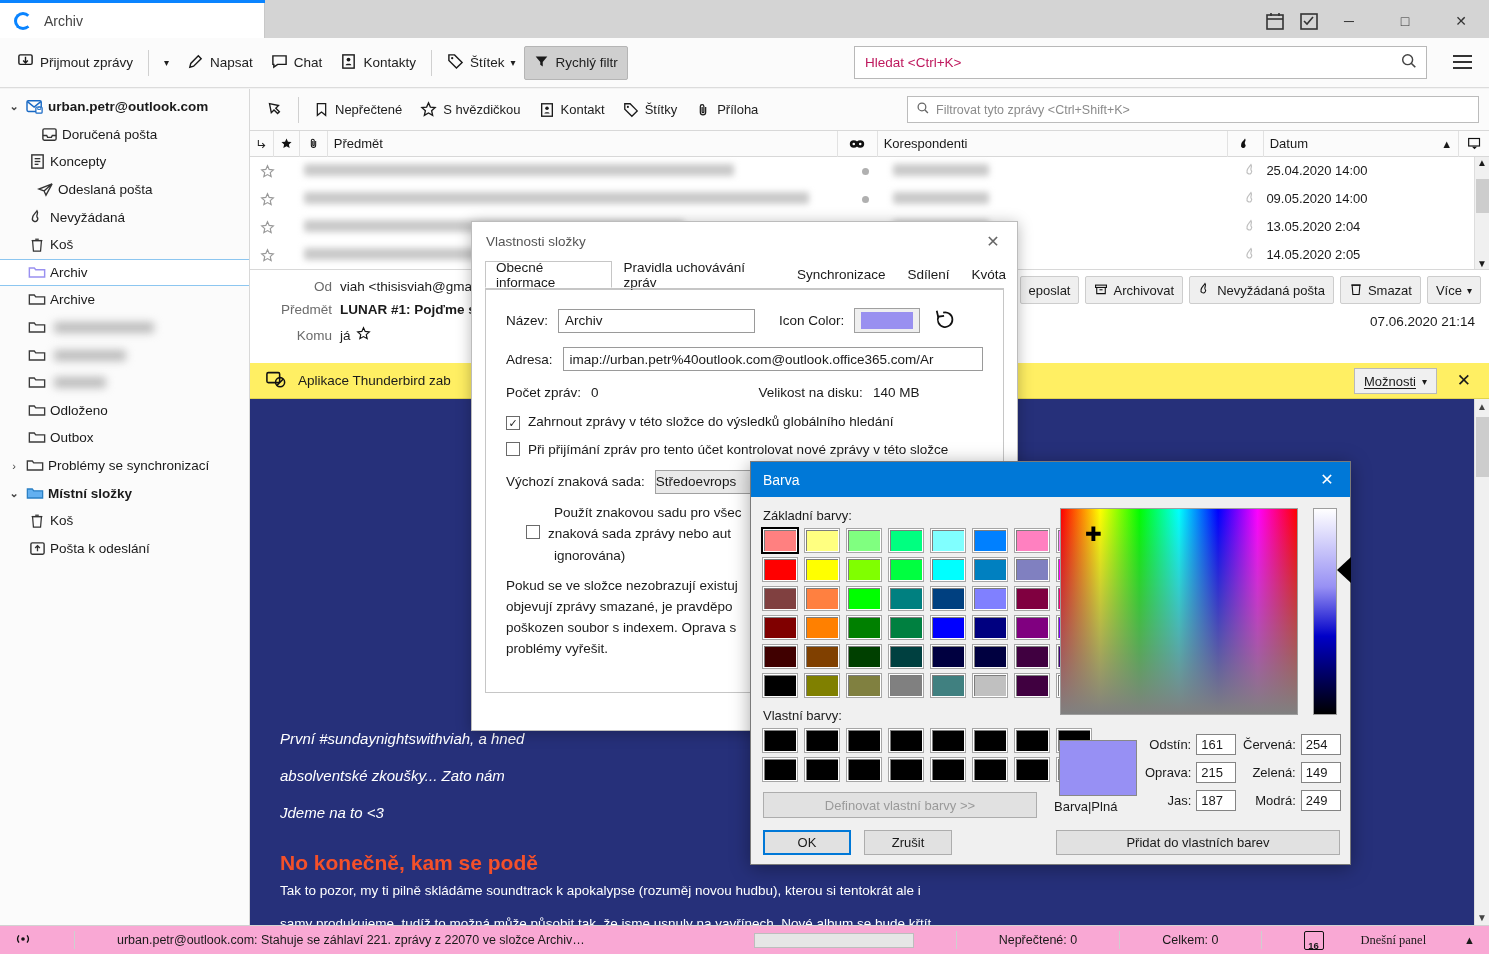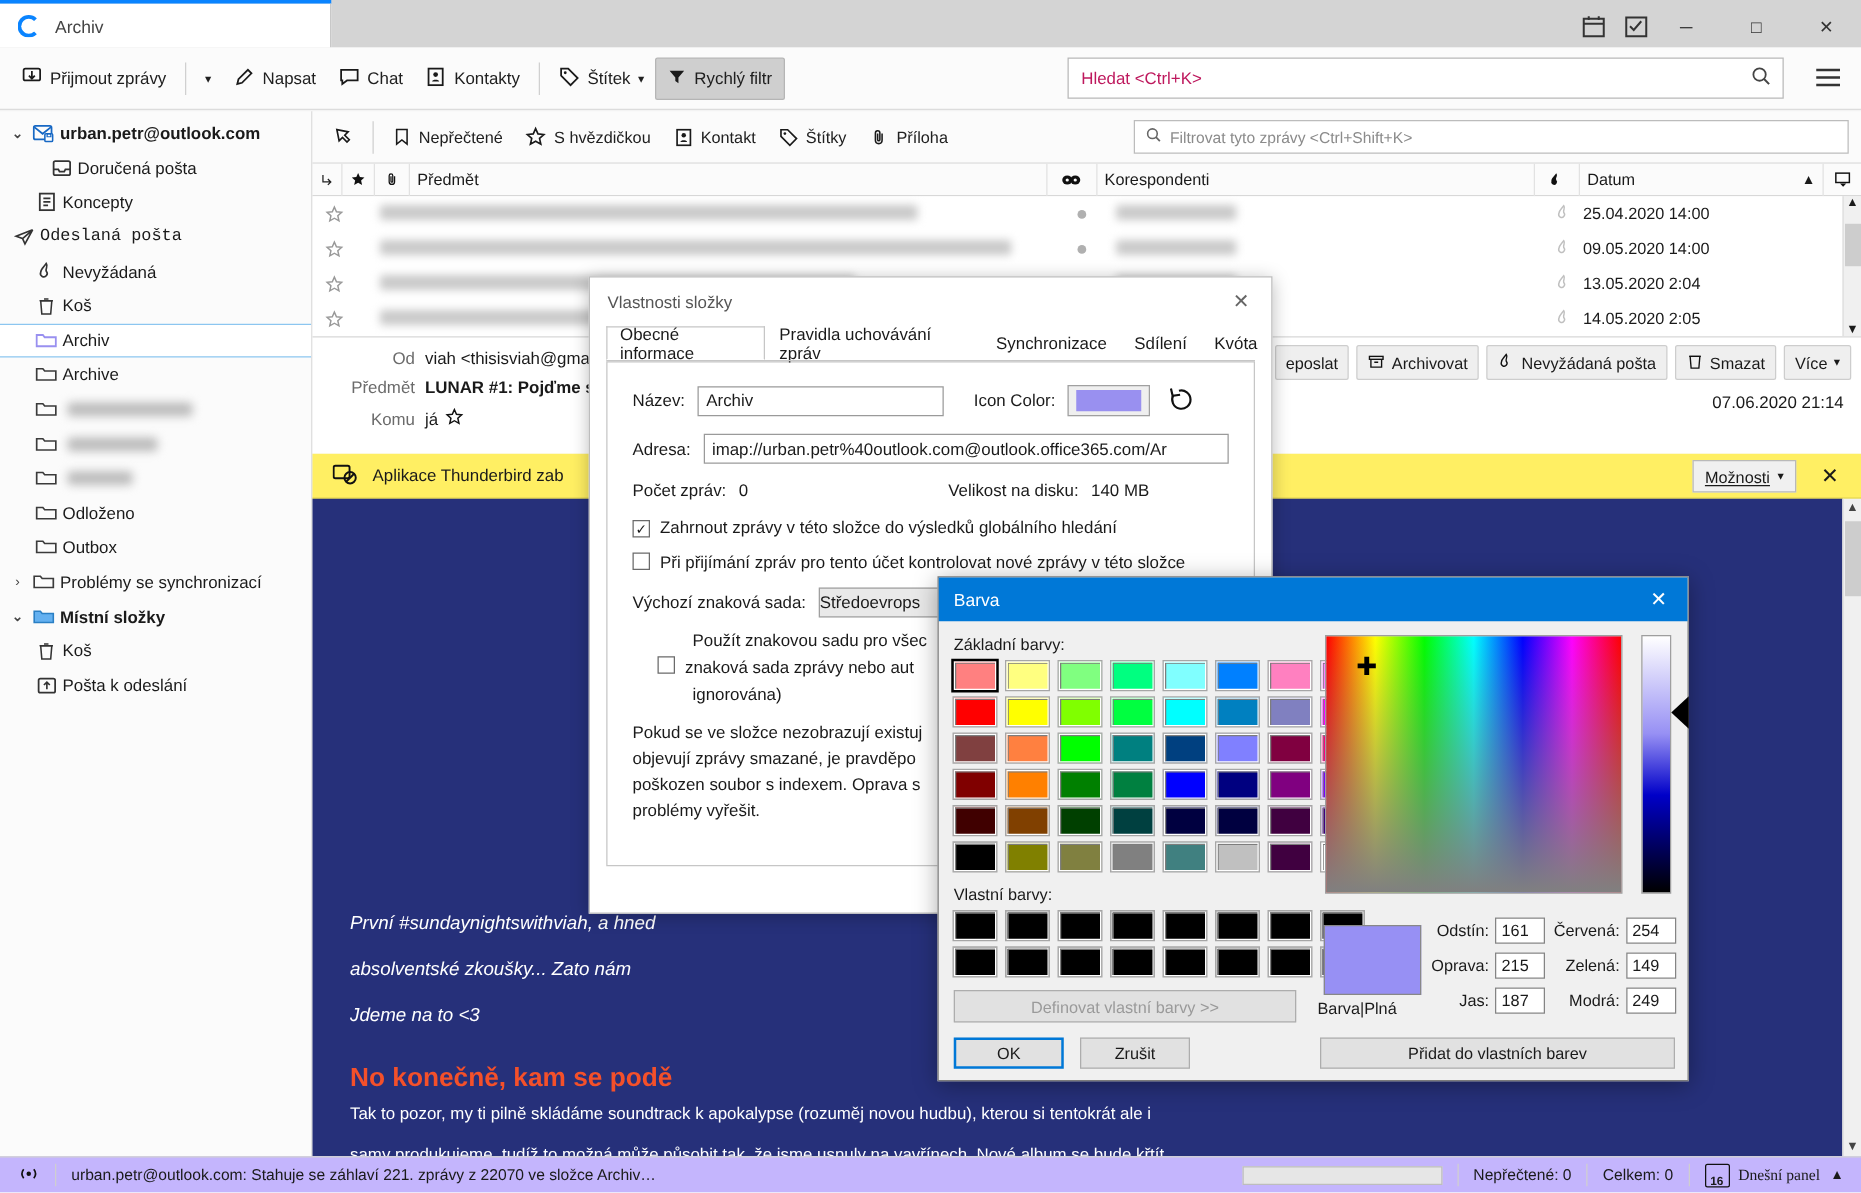--- a/index.html
+++ b/index.html
@@ -122,22 +122,22 @@
   
   .msgbody { position:absolute; top:399px; left:250px; width:1224px; height:526px; background:#26307a;
              color:#fff; overflow:hidden; }
   .mb-text { padding: 0 30px; }
   .mb-italic { font-style: italic; font-size:15px; line-height: 2.45; }
   .mb-head { color:#f4502a; font-weight:bold; font-size:21px; margin-top: 20px; }
   .mb-p { font-size:13.5px; line-height: 2.4; }
   .bodyscroll { position:absolute; top:399px; left:1474px; width:15px; height:526px; background:#f0f0f0; border-left:1px solid #ddd;}
 
   
-  .statusbar { position:absolute; bottom:0; left:0; width:1489px; height:29px; background:#c4b5fd;
-               border-top:1px solid #d2d2d2; display:flex; align-items:center; font-size:12.5px; }
+  .statusbar { position:absolute; bottom:0; left:0; width:1489px; height:29px; background:#f9a8d4;
+               border-top:1px solid #d2d2d2; display:flex; align-items:center; font-size:12.5px;gap:30px; }
   .sb-sep { width:1px; height:18px; background:#cfcfcf; margin:0 12px; }
   .sb-prog { width:160px; height:15px; background:#e6e6e6; border:1px solid #bdbdbd; }
 
   
   .fpdlg { position:absolute; left:471px; top:221px; width:547px; height:510px; background:#fff;
            border:1px solid #bcbcbc; box-shadow:0 2px 14px rgba(0,0,0,.28); }
   .fp-title { height:38px; display:flex; align-items:center; padding-left:14px; font-size:13.5px; color:#555;}
   .fp-close { position:absolute; right:6px; top:4px; width:36px; height:30px; display:flex;
               align-items:center; justify-content:center; font-size:16px; color:#666;}
   .fp-tabs { display:flex; align-items:flex-end; padding-left:13px; height:28px; }
@@ -324,21 +324,21 @@
         <span class="ficon">
           <svg width="17" height="17" viewBox="0 0 18 18">
             <rect x="3" y="2" width="12" height="14" fill="none" stroke="#333" stroke-width="1.5"></rect>
             <line x1="6" y1="6" x2="12" y2="6" stroke="#333" stroke-width="1.4"></line>
             <line x1="6" y1="9" x2="12" y2="9" stroke="#333" stroke-width="1.4"></line>
             <line x1="6" y1="12" x2="10" y2="12" stroke="#333" stroke-width="1.4"></line>
           </svg>
         </span>
         <span>Koncepty</span>
       </div>
-      <div class="frow" style="padding-left: 6px; font-family: Liberation Mono, monospace;">
+      <div class="frow" style="padding-left: 32px;">
         <span class="twisty" style="width: 0px;"></span>
         <span class="ficon">
           <svg width="17" height="17" viewBox="0 0 18 18">
             <path d="M16 3L2 8.5l5.5 2L16 3zM7.5 10.5L9.5 15 16 3z" fill="none" stroke="#333" stroke-width="1.4"></path>
           </svg>
         </span>
         <span>Odeslaná pošta</span>
       </div>
       <div class="frow" style="padding-left: 24px;">
         <span class="twisty" style="width: 0px;"></span>

